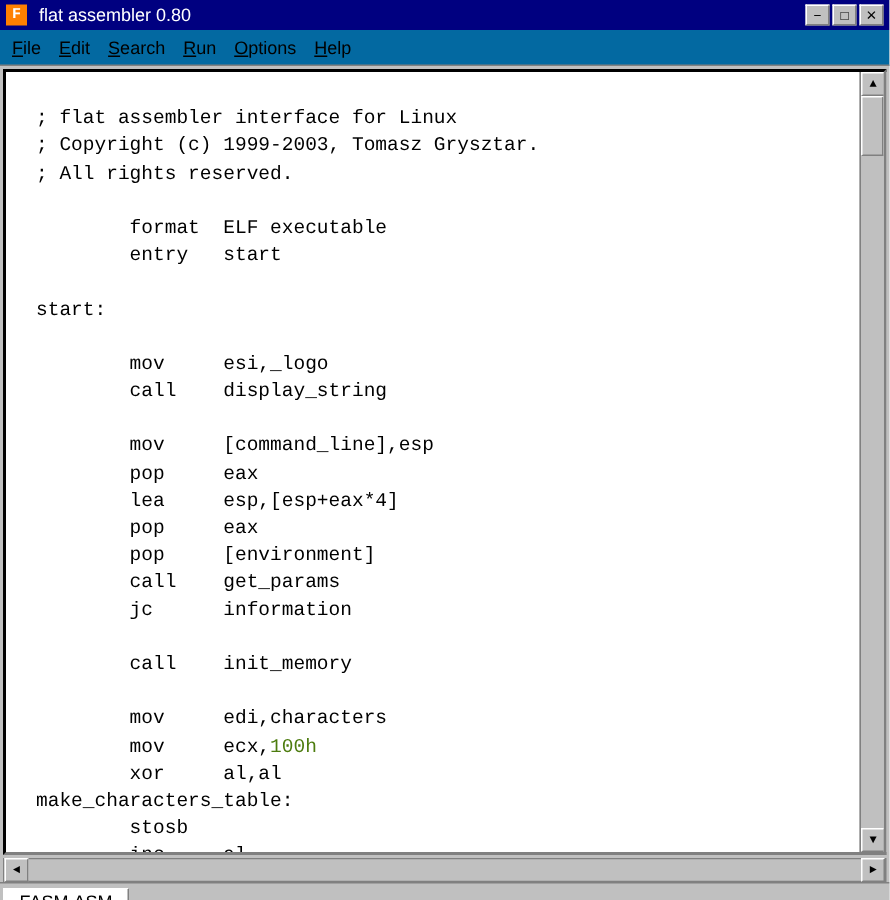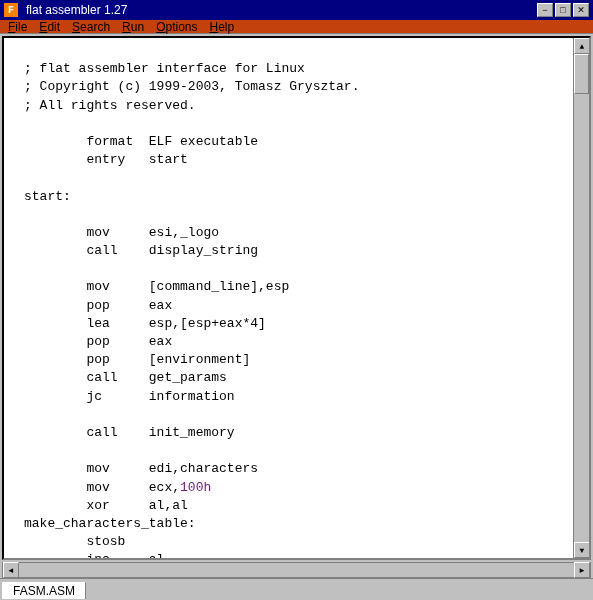--- a/index.html
+++ b/index.html
@@ -53,24 +53,24 @@
       font-size: 9px;
       display: flex;
       align-items: center;
       justify-content: center;
       cursor: pointer;
       font-family: Arial, sans-serif;
       color: black;
     }
 
     .menu-bar {
-      background: #c2410c;
-      display: flex;
-      align-items: center;
-      height: 14px;
+      background: #0369a1;
+      display: flex;
+      align-items: center;
+      height: 24px;
       padding: 2px 2px;
       border-bottom: 1px solid #808080;
     }
 
     .menu-item {
       padding: 2px 6px;
       font-size: 12px;
       font-family: Arial, sans-serif;
       cursor: pointer;
       color: black;
@@ -210,21 +210,21 @@
       justify-content: center;
       font-weight: bold;
     }
   </style>
 </head>
 <body>
 
 <div class="title-bar">
   <div class="title-bar-left">
     <div class="app-icon">F</div>
-    <span class="title-text">flat assembler 1.27</span>
+    <span class="title-text">flat assembler 0.80</span>
   </div>
   <div class="title-buttons">
     <div class="title-btn">−</div>
     <div class="title-btn">□</div>
     <div class="title-btn">✕</div>
   </div>
 </div>
 
 <div class="menu-bar">
   <div class="menu-item"><span class="underline">F</span>ile</div>
@@ -253,21 +253,21 @@
         pop     eax
         lea     esp,[esp+eax*4]
         pop     eax
         pop     [environment]
         call    get_params
         jc      information
 
         call    init_memory
 
         mov     edi,characters
-        mov     ecx,<span style="color:#701a75">100h</span>
+        mov     ecx,<span style="color:#4d7c0f">100h</span>
         xor     al,al
 make_characters_table:
         stosb
         inc     al
         loop    make_characters_table
         mov     esi,characters+'a'
 </div>
   <div class="scrollbar-v">
     <div class="scrollbar-btn">▲</div>
     <div class="scrollbar-track">

